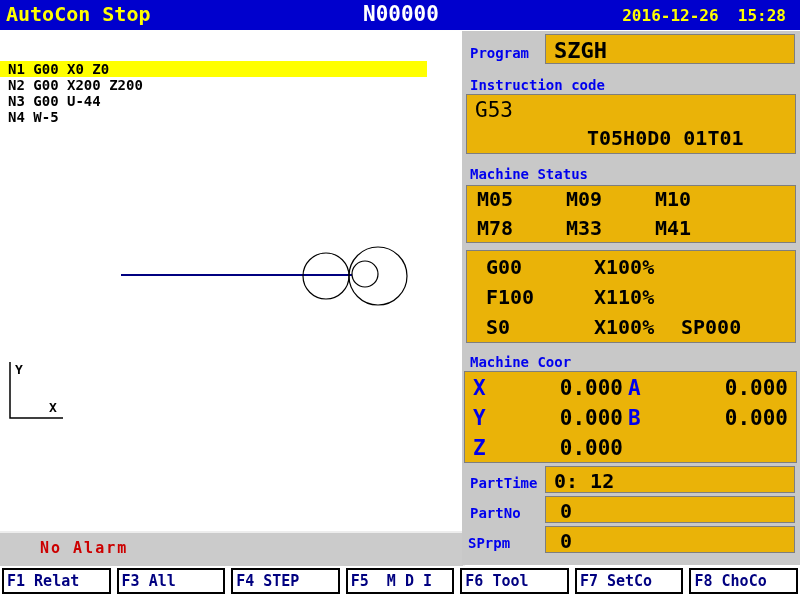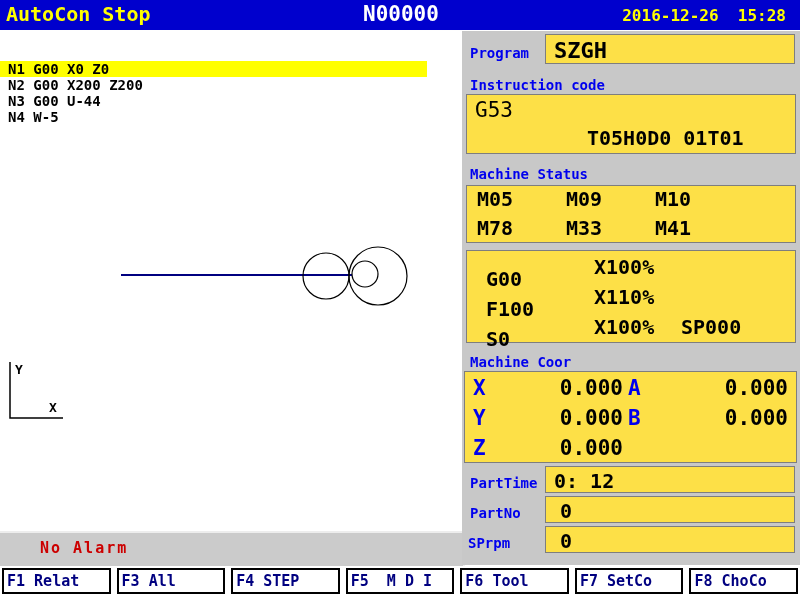--- a/index.html
+++ b/index.html
@@ -23,36 +23,36 @@
   #plot-svg{left:0;top:0;width:800px;height:600px;pointer-events:none;}
 
   
   #alarm-bar{left:0;top:531px;width:465px;height:35px;background:#CBCBCB;
              border-top:2px solid #EDEDED;border-right:2px solid #EDEDED;box-sizing:border-box;}
   #alarm-text{left:40px;top:6px;font-size:15px;font-weight:bold;color:#CC0000;letter-spacing:2px;}
 
   
   #panel{left:462px;top:31px;width:338px;height:534px;background:#C8C8C8;}
   .plabel{position:absolute;font-size:14px;font-weight:bold;color:#0000EE;white-space:pre;}
-  .pbox{position:absolute;background:#fde047;border:1px solid #7E7E7E;box-sizing:border-box;}
+  .pbox{position:absolute;background:#eab308;border:1px solid #7E7E7E;box-sizing:border-box;}
 
   #program-box{left:83px;top:3px;width:250px;height:30px;}
   #program-value{position:absolute;left:8px;top:3px;font-size:22px;font-weight:bold;}
 
   #instr-box{left:4px;top:63px;width:330px;height:60px;}
   #instr-line1{position:absolute;left:8px;top:3px;font-size:21px;font-weight:normal;text-align:right;}
   #instr-line2{position:absolute;left:120px;top:31px;font-size:20px;font-weight:bold;white-space:pre;}
 
   #status-box{left:4px;top:154px;width:330px;height:58px;}
   .status-row{position:absolute;left:0;width:100%;height:28px;}
   .status-cell{position:absolute;font-size:20px;font-weight:bold;color:#000000;}
 
   #feed-box{left:4px;top:219px;width:330px;height:93px;}
   .feed-row{position:absolute;left:0;width:100%;height:30px;}
-  .feed-c1{position:absolute;left:19px;font-size:20px;font-weight:bold;margin-top:12px;}
+  .feed-c1{position:absolute;left:19px;font-size:20px;font-weight:bold;}
   .feed-c2{position:absolute;left:127px;font-size:20px;font-weight:bold;}
   .feed-c3{position:absolute;left:214px;font-size:20px;font-weight:bold;}
 
   #coor-box{left:2px;top:340px;width:333px;height:92px;}
   .coor-row{position:absolute;left:0;width:100%;height:30px;}
   .coor-axis{position:absolute;font-size:21px;font-weight:bold;color:#0000EE;}
   .coor-val{position:absolute;font-size:21px;font-weight:bold;color:#000000;text-align:right;width:120px;}
 
   .small-box{left:83px;width:250px;height:27px;}
   .small-val{position:absolute;left:8px;top:2px;font-size:20px;font-weight:bold;white-space:pre;}

